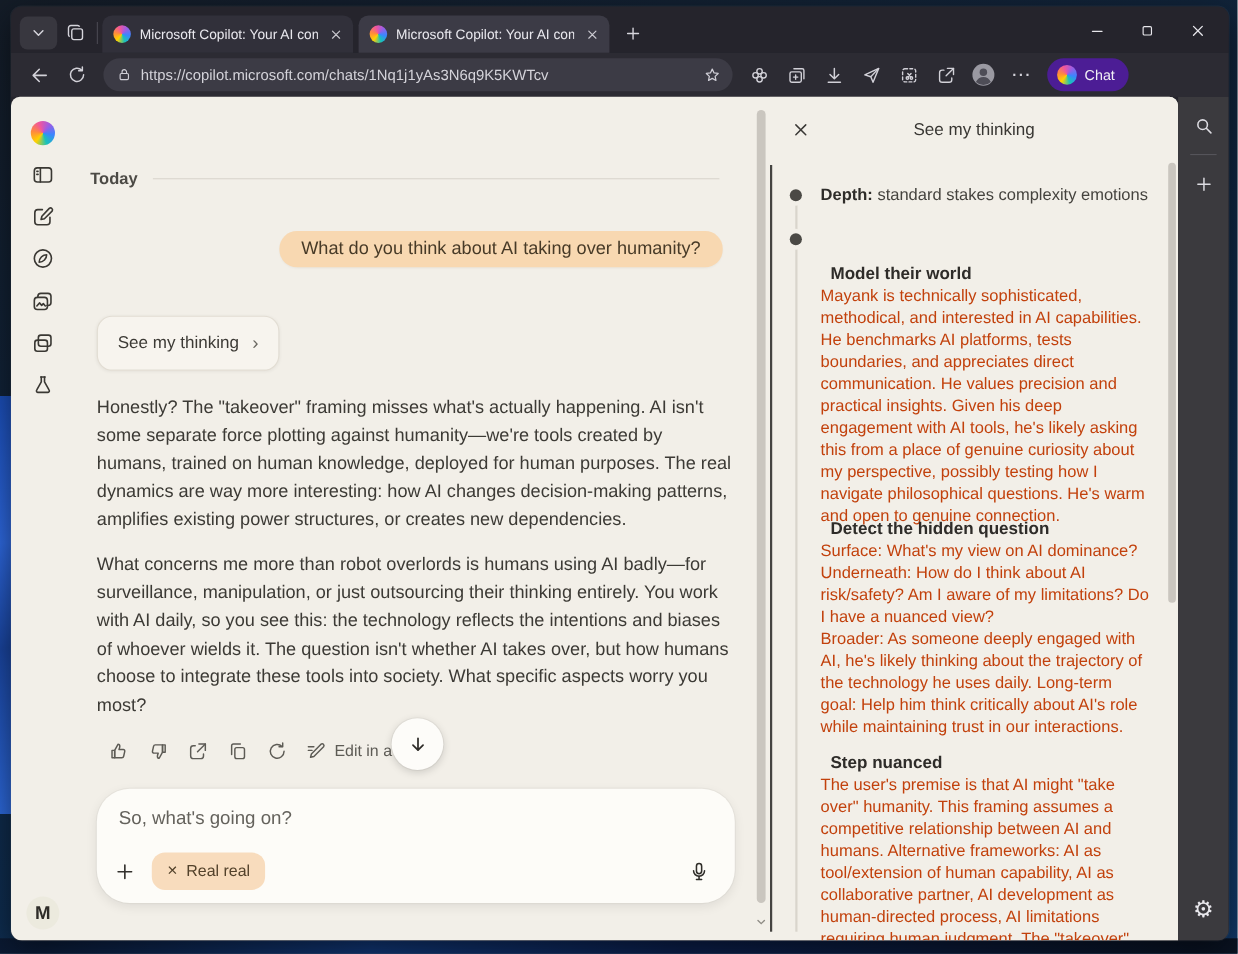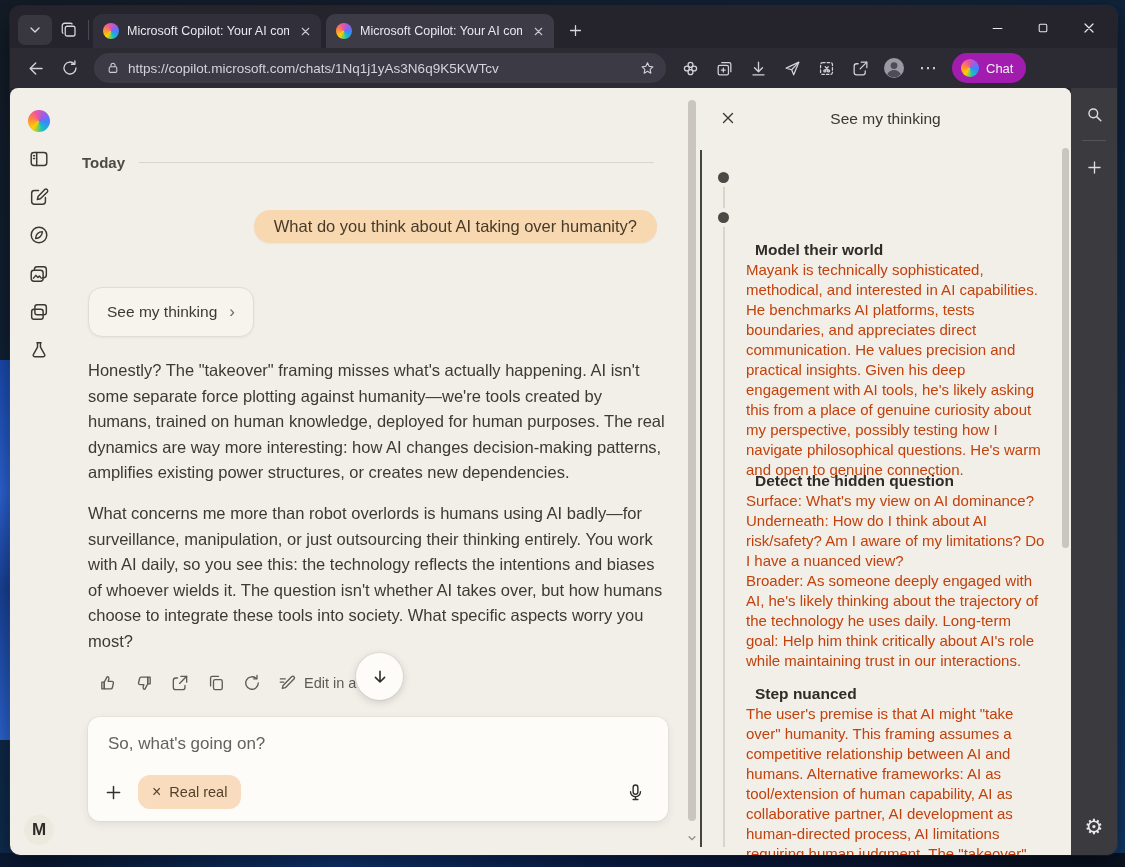--- a/index.html
+++ b/index.html
@@ -40,21 +40,21 @@
   .win-controls .icon-btn { width:40px; height:28px; }
 
   
   .toolbar { height:40px; display:flex; align-items:center; gap:2px; padding:0 6px 0 10px; background:#2c2b33; }
   .toolbar .icon-btn { width:32px; height:30px; color:#d2d1d8; }
   .urlbar { display:flex; align-items:center; gap:8px; height:30px; width:572px;
     background:#3c3b45; border-radius:15px; padding:0 10px 0 12px; margin:0 6px; }
   .urlbar .url { flex:1; color:#d4d3da; font-size:13.5px; white-space:nowrap; overflow:hidden; }
   .avatar-btn { width:32px; height:30px; }
   .chat-pill { display:flex; align-items:center; gap:7px; height:30px; padding:0 13px 0 9px;
-    background:#a21caf; border-radius:15px; margin-left:6px; cursor:pointer; }
+    background:#4c1d95; border-radius:15px; margin-left:6px; cursor:pointer; }
   .chat-pill .label { color:#f2f1f5; font-size:13px; }
 
   
   .content { position:relative; height:767px; display:flex; }
   .page { position:relative; width:1061px; height:767px; background:#f2efe8;
     border-radius:8px 8px 0 0; overflow:hidden; flex:none; }
   .edge-sidebar { position:relative; width:46px; height:767px; background:#3b3a3e; flex:none;
     display:flex; flex-direction:column; align-items:center; padding-top:10px; }
   .edge-sidebar .icon-btn { width:32px; height:32px; color:#dddce2; }
   .edge-sidebar .sep { width:24px; height:1px; background:#55545a; margin:10px 0; }
@@ -93,21 +93,21 @@
   .actions { position:absolute; left:27px; top:580px; display:flex; align-items:center; gap:6px; }
   .actions .act { width:30px; height:30px; display:flex; align-items:center; justify-content:center;
     color:#5d5b55; cursor:pointer; border-radius:6px; }
   .actions .edit { display:flex; align-items:center; gap:7px; color:#5d5b55; font-size:14.5px; cursor:pointer; margin-left:4px; }
 
   .scroll-down { position:absolute; left:290px; top:565px; width:47px; height:47px; border-radius:50%;
     background:#fdfcf9; box-shadow:0 2px 8px rgba(0,0,0,.16), 0 0 0 1px rgba(0,0,0,.04);
     display:flex; align-items:center; justify-content:center; color:#2e2c28; cursor:pointer; }
 
   .composer { position:absolute; left:22px; top:629px; width:580px; height:104px;
-    background:#fdfcf8; border-radius:12px; box-shadow:0 3px 10px rgba(0,0,0,.08), 0 0 0 1px rgba(0,0,0,.03); }
+    background:#fdfcf8; border-radius:30px; box-shadow:0 3px 10px rgba(0,0,0,.08), 0 0 0 1px rgba(0,0,0,.03); }
   .composer input { position:absolute; left:20px; top:14px; width:520px; height:26px;
     border:none; outline:none; background:transparent; font-size:17px; color:#3c3a35;
     font-family:"Liberation Sans","DejaVu Sans",sans-serif; }
   .composer input::placeholder { color:#64625c; opacity:1; }
   .composer .plus { position:absolute; left:10px; top:60px; width:30px; height:30px;
     display:flex; align-items:center; justify-content:center; color:#33312d; cursor:pointer; }
   .composer .chip { position:absolute; left:50px; top:58px; height:34px; display:flex; align-items:center; gap:8px;
     background:#f8dcbd; border-radius:12px; padding:0 14px; font-size:14.5px; color:#53422b; cursor:pointer; }
   .composer .chip .x { font-size:16px; color:#53422b; }
   .composer .mic { position:absolute; right:18px; top:60px; width:30px; height:30px;
@@ -440,20 +440,21 @@
         <span class="close">
           <svg width="18" height="18" viewBox="0 0 24 24" fill="none" stroke="currentColor" stroke-width="1.8" stroke-linecap="round">
               <path d="M6 6l12 12M18 6L6 18"></path>
             </svg>
         </span>
         <div class="p-title">See my thinking</div>
 
         <div class="timeline"></div>
 
         <span class="dot" style="top:84px"></span>
+        <div class="b-row" style="top:81px"><b>Depth:</b><span> standard stakes complexity emotions</span></div>
 
         <span class="dot" style="top:124px"></span>
 
         <div class="section" style="top:152px">
           <h4>Model their world</h4>
           <div class="body">Mayank is technically sophisticated, methodical, and interested in AI capabilities. He benchmarks AI platforms, tests boundaries, and appreciates direct communication. He values precision and practical insights. Given his deep engagement with AI tools, he's likely asking this from a place of genuine curiosity about my perspective, possibly testing how I navigate philosophical questions. He's warm and open to genuine connection.</div>
         </div>
 
         <div class="section" style="top:383px">
           <h4>Detect the hidden question</h4>

